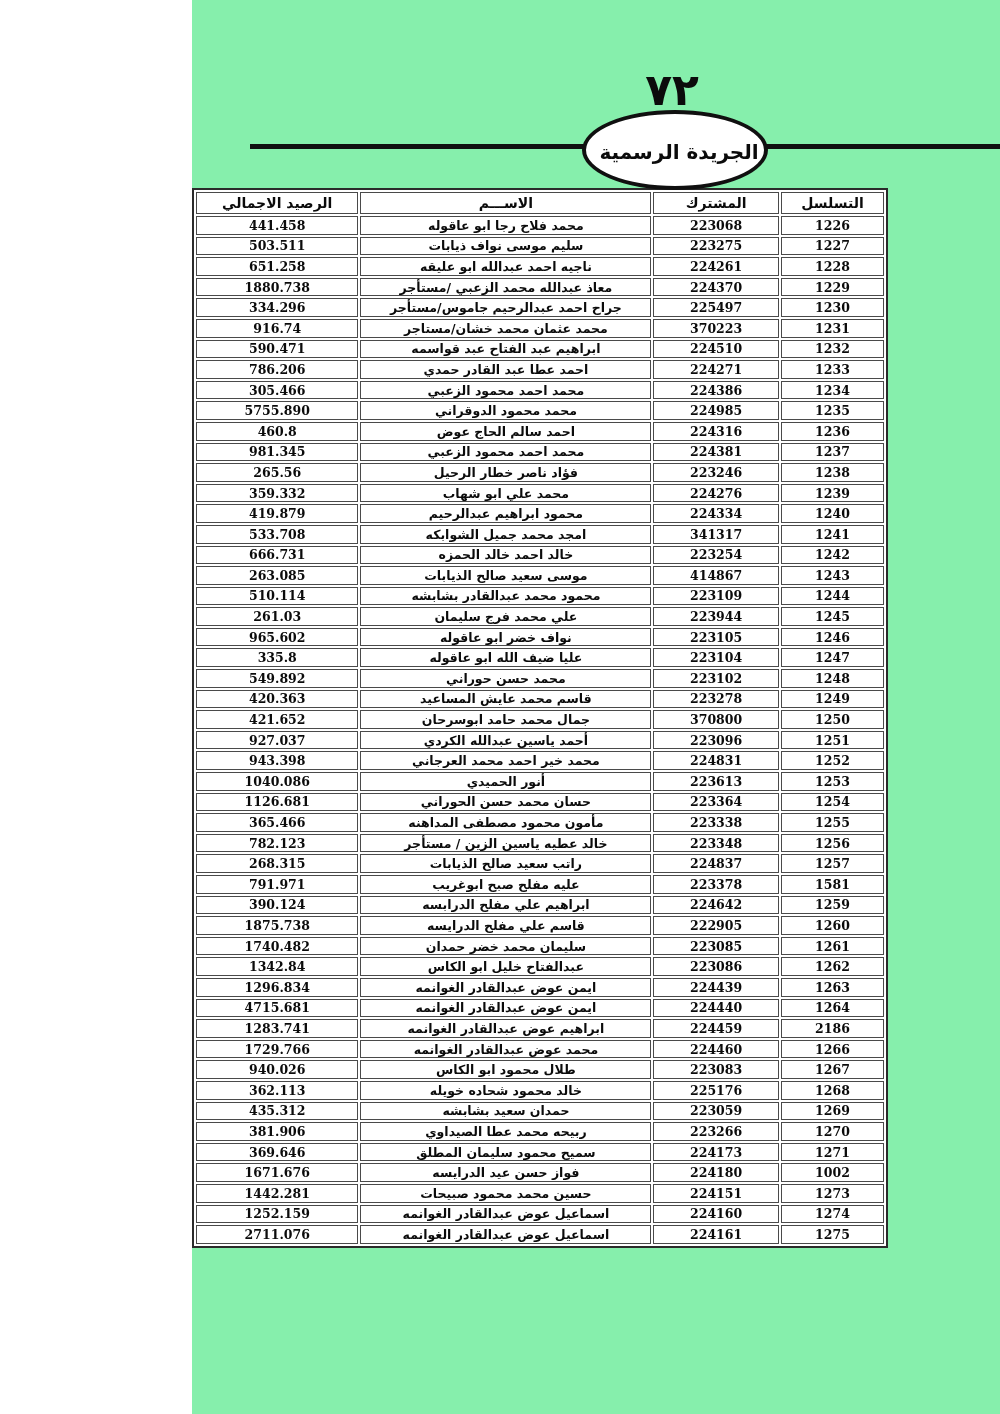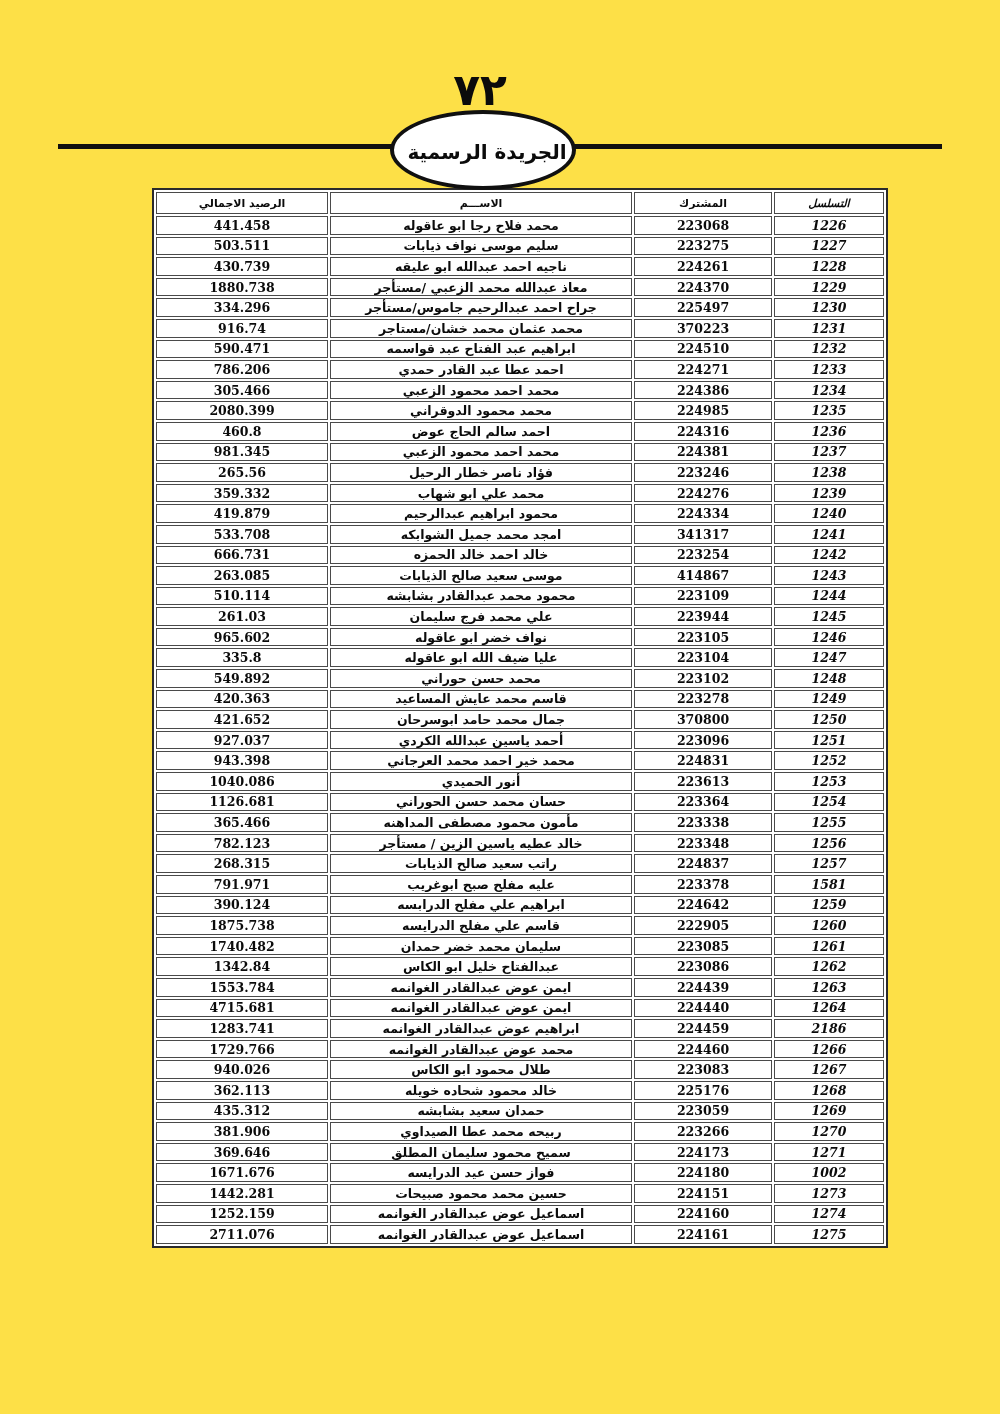--- a/index.html
+++ b/index.html
@@ -3,23 +3,23 @@
 <meta charset="utf-8">
 <style>
   html, body {
     margin: 0;
     padding: 0;
     background: #ffffff;
     font-family: "DejaVu Sans", sans-serif;
   }
   .page {
     position: relative;
-    width: 1000px;
+    width: 808px;
     height: 1414px;
-    background: #fde047;
+    background: #86efac;
     overflow: hidden;
     direction: rtl;
   }
   .page-number {
     position: absolute;
     top: 68px;
     left: 0;
     width: 960px;
     text-align: center;
     font-size: 44px;
@@ -81,28 +81,28 @@
     font-weight: bold;
     text-align: center;
     vertical-align: middle;
     color: #0b0b0b;
     padding: 0 4px;
     overflow: hidden;
     white-space: nowrap;
   }
   table.records th {
     height: 20px;
-    font-size: 11px;
+    font-size: 14px;
     text-align: center;
   }
   table.records td {
     height: 16.6px;
     font-size: 12.5px;
   }
-  .col-serial     { width: 100px; font-style: italic; }
+  .col-serial     { width: 100px; }
   .col-subscriber { width: 128px; margin-top: 24px; }
   .col-name       { width: 292px; }
   .col-balance    { width: 162px; }
   td.col-serial, td.col-subscriber, td.col-balance {
     font-family: "DejaVu Serif", serif;
     font-size: 13px;
   }
 </style>
 </head>
 <body>
@@ -137,21 +137,21 @@
         <tr>
           <td class="col-serial">1227</td>
           <td class="col-subscriber">223275</td>
           <td class="col-name">سليم موسى نواف ذيابات</td>
           <td class="col-balance">503.511</td>
         </tr>
         <tr>
           <td class="col-serial">1228</td>
           <td class="col-subscriber">224261</td>
           <td class="col-name">ناجيه احمد عبدالله ابو عليقه</td>
-          <td class="col-balance">430.739</td>
+          <td class="col-balance">651.258</td>
         </tr>
         <tr>
           <td class="col-serial">1229</td>
           <td class="col-subscriber">224370</td>
           <td class="col-name">معاذ عبدالله محمد الزعبي /مستأجر</td>
           <td class="col-balance">1880.738</td>
         </tr>
         <tr>
           <td class="col-serial">1230</td>
           <td class="col-subscriber">225497</td>
@@ -179,21 +179,21 @@
         <tr>
           <td class="col-serial">1234</td>
           <td class="col-subscriber">224386</td>
           <td class="col-name">محمد احمد محمود الزعبي</td>
           <td class="col-balance">305.466</td>
         </tr>
         <tr>
           <td class="col-serial">1235</td>
           <td class="col-subscriber">224985</td>
           <td class="col-name">محمد محمود الدوقراني</td>
-          <td class="col-balance">2080.399</td>
+          <td class="col-balance">5755.890</td>
         </tr>
         <tr>
           <td class="col-serial">1236</td>
           <td class="col-subscriber">224316</td>
           <td class="col-name">احمد سالم الحاج عوض</td>
           <td class="col-balance">460.8</td>
         </tr>
         <tr>
           <td class="col-serial">1237</td>
           <td class="col-subscriber">224381</td>
@@ -347,21 +347,21 @@
         <tr>
           <td class="col-serial">1262</td>
           <td class="col-subscriber">223086</td>
           <td class="col-name">عبدالفتاح خليل ابو الكاس</td>
           <td class="col-balance">1342.84</td>
         </tr>
         <tr>
           <td class="col-serial">1263</td>
           <td class="col-subscriber">224439</td>
           <td class="col-name">ايمن عوض عبدالقادر الغوانمه</td>
-          <td class="col-balance">1553.784</td>
+          <td class="col-balance">1296.834</td>
         </tr>
         <tr>
           <td class="col-serial">1264</td>
           <td class="col-subscriber">224440</td>
           <td class="col-name">ايمن عوض عبدالقادر الغوانمه</td>
           <td class="col-balance">4715.681</td>
         </tr>
         <tr>
           <td class="col-serial">2186</td>
           <td class="col-subscriber">224459</td>

